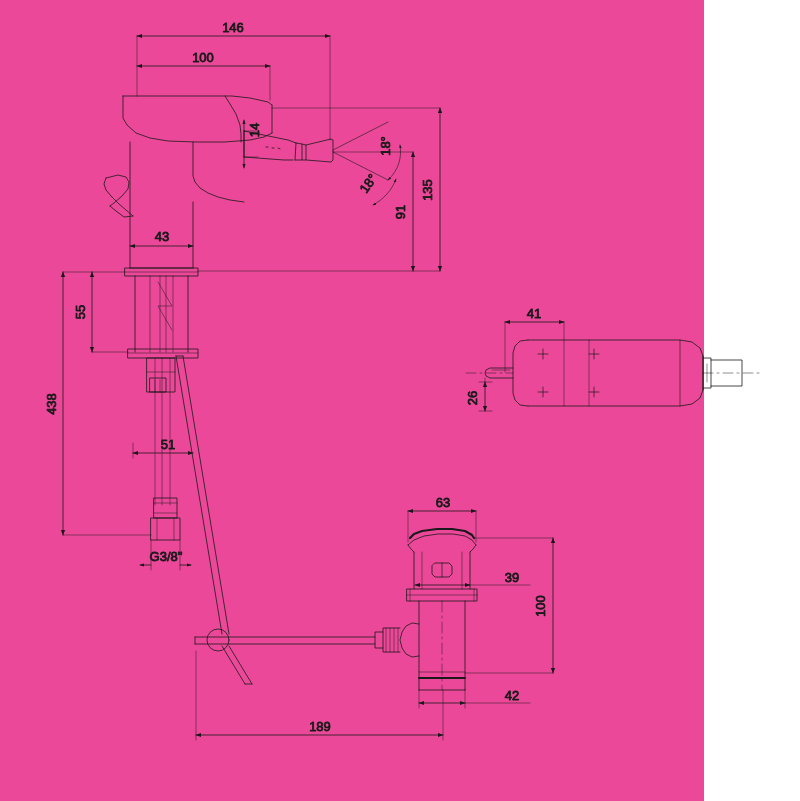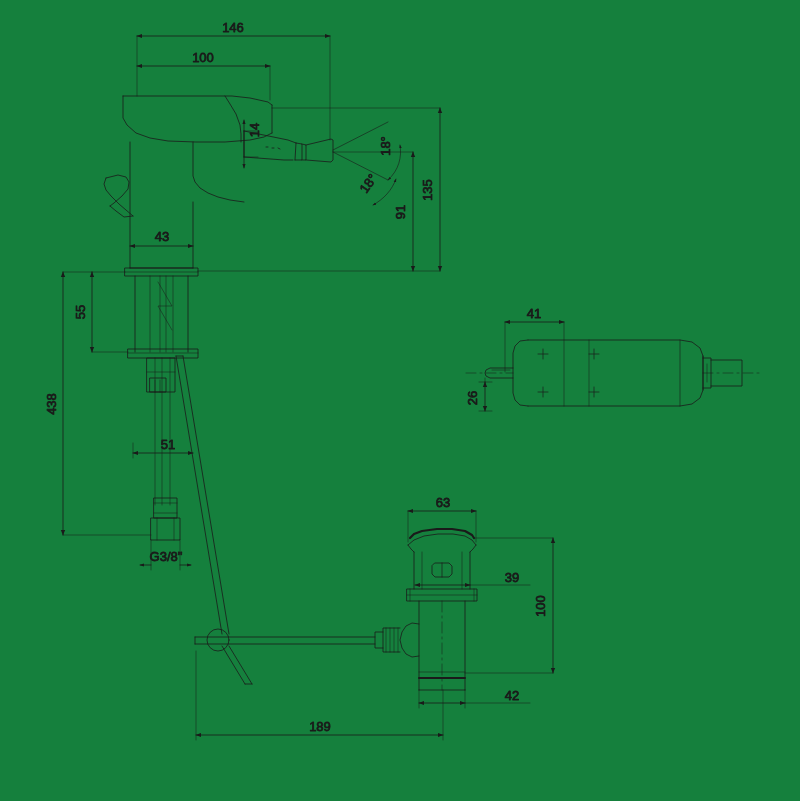--- a/index.html
+++ b/index.html
@@ -3,22 +3,22 @@
 <meta charset="utf-8">
 <title>Bidet Mixer Technical Drawing</title>
 <style>
   html,body{margin:0;padding:0;background:#ffffff;}
   body{
     font-family:"Liberation Sans", sans-serif;
     width:800px;height:801px;overflow:hidden;
   }
   #sheet{
     position:relative;
-    width:800px;height:801px;
-    background:#15803d;
+    width:704px;height:801px;
+    background:#ec4899;
   }
   #sheet svg{display:block;}
   .dimtxt{
     font-family:"Liberation Sans", sans-serif;
     font-size:13px;
     fill:#1a1a1a;
   }
 </style>
 </head>
 <body>

